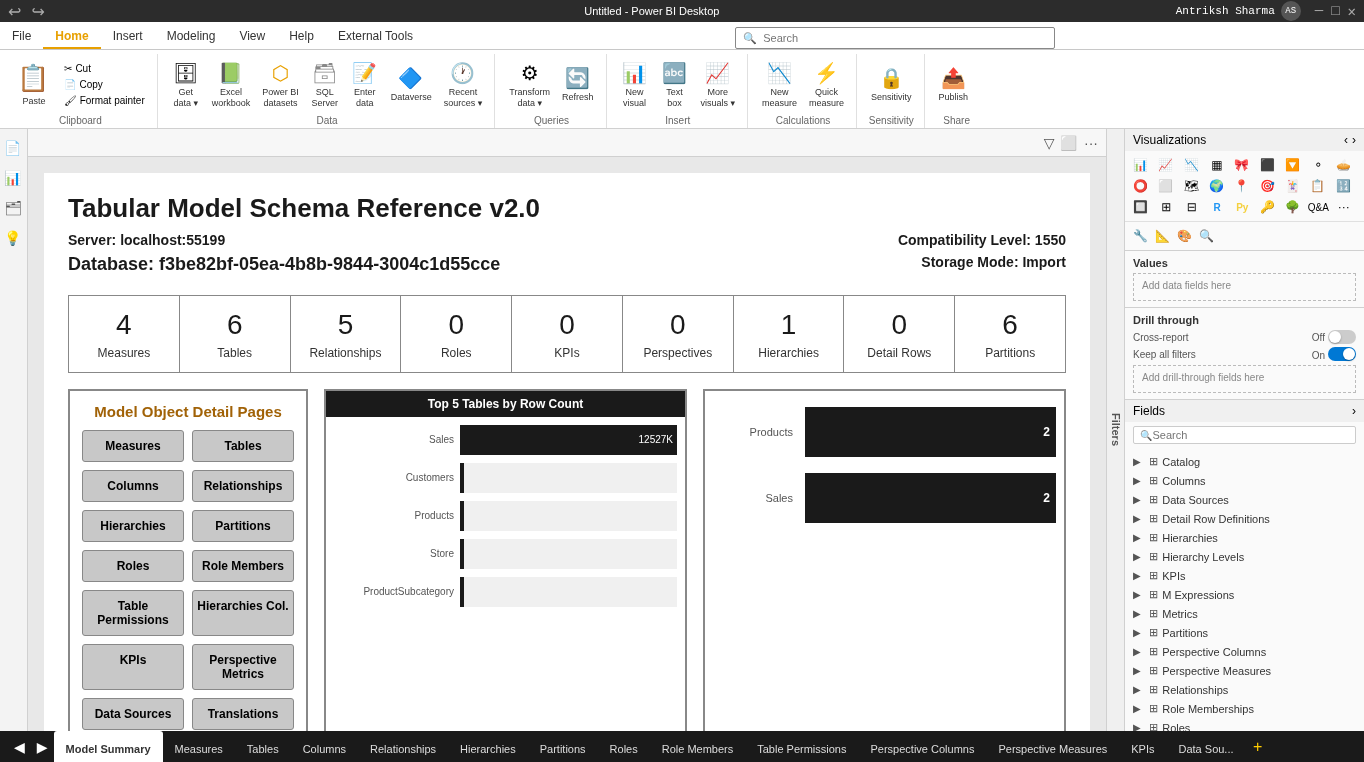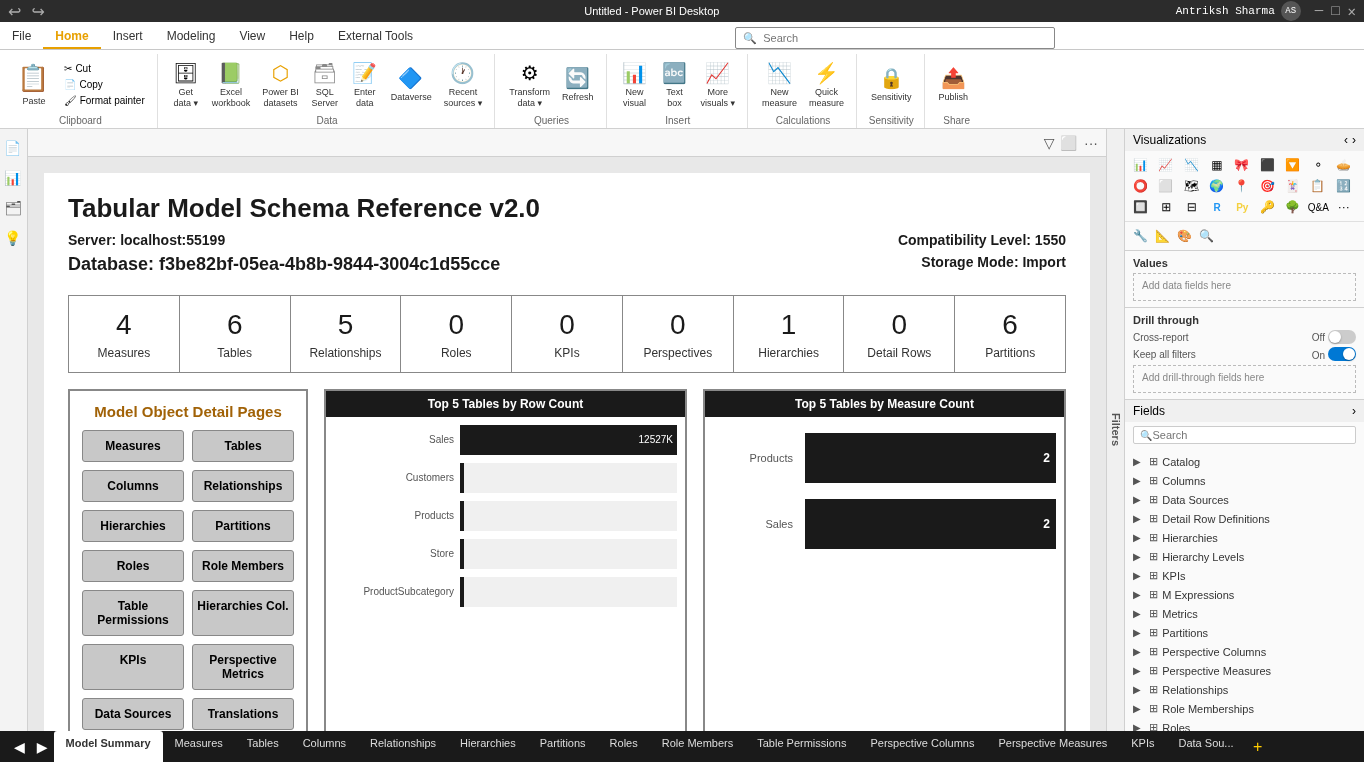--- a/index.html
+++ b/index.html
@@ -92,21 +92,21 @@
     .fields-search input { border: none; outline: none; font-size: 11px; flex: 1; background: transparent; }
     .field-item { display: flex; align-items: center; padding: 3px 8px; cursor: pointer; gap: 4px; }
     .field-expand { width: 12px; font-size: 10px; color: #555; }
     .field-icon { font-size: 11px; color: #555; }
     .field-label { font-size: 11px; color: #333; }
     .filters-panel { width: 18px; background: #f0f0f0; border-left: 1px solid #d0d0d0; display: flex; align-items: center; justify-content: center; writing-mode: vertical-rl; font-size: 11px; font-weight: 600; color: #555; text-align: center; }
 
     
     .footer { background: #1a1a1a; height: 32px; display: flex; align-items: center; padding: 0 8px; gap: 0; overflow: hidden; }
     .footer-nav { color: #fff; font-size: 14px; padding: 0 6px; cursor: pointer; }
-    .page-tab { padding: 0 12px; height: 32px; line-height: 24px; font-size: 11px; cursor: pointer; border-radius: 3px 3px 0 0; color: #ddd; }
+    .page-tab { padding: 6px 12px; height: 32px; line-height: 24px; font-size: 11px; cursor: pointer; border-radius: 3px 3px 0 0; color: #ddd; }
     .page-tab.active { background: #fff; color: #333; font-weight: 600; }
     .footer-add { color: #ffcc00; font-size: 16px; width: 24px; height: 24px; display: flex; align-items: center; justify-content: center; cursor: pointer; border-radius: 3px; }
 
     .user-info { display: flex; align-items: center; gap: 6px; font-size: 11px; font-family: Liberation Mono, monospace; }
     .user-avatar { width: 20px; height: 20px; background: #555; border-radius: 50%; display: flex; align-items: center; justify-content: center; color: #fff; font-size: 9px; }
   </style>
 </head>
 <body>
 
 <div class="title-bar">
@@ -396,21 +396,20 @@
                 <div class="chart-row">
                   <div class="chart-row-label">ProductSubcategory</div>
                   <div class="chart-bar-container">
                     <div class="chart-bar" style="width:1%;"></div>
                   </div>
                 </div>
               </div>
             </div>
 
             <div class="chart-panel">
-              <div class="chart-header">Top 5 Tables by Measure Count</div>
               <div class="chart-content" style="padding:16px 8px;">
                 <div class="chart-row" style="margin-bottom:16px; align-items:center;">
                   <div class="chart-row-label" style="font-size:11px; color:#555; text-align:right; width:80px; flex-shrink:0;">Products</div>
                   <div style="flex:1; height:50px; background:#1a1a1a; display:flex; align-items:center; justify-content:flex-end; padding-right:6px; margin-left:6px;">
                     <span style="font-size:12px; color:#fff; font-weight:600;">2</span>
                   </div>
                 </div>
                 <div class="chart-row" style="align-items:center;">
                   <div class="chart-row-label" style="font-size:11px; color:#555; text-align:right; width:80px; flex-shrink:0;">Sales</div>
                   <div style="flex:1; height:50px; background:#1a1a1a; display:flex; align-items:center; justify-content:flex-end; padding-right:6px; margin-left:6px;">

